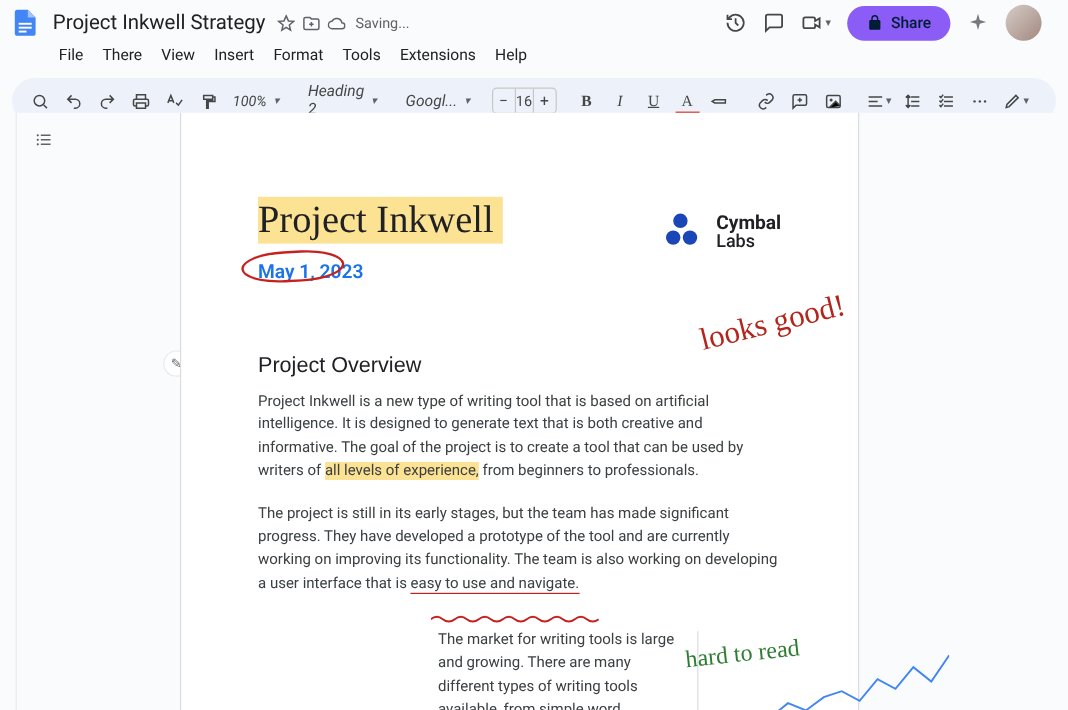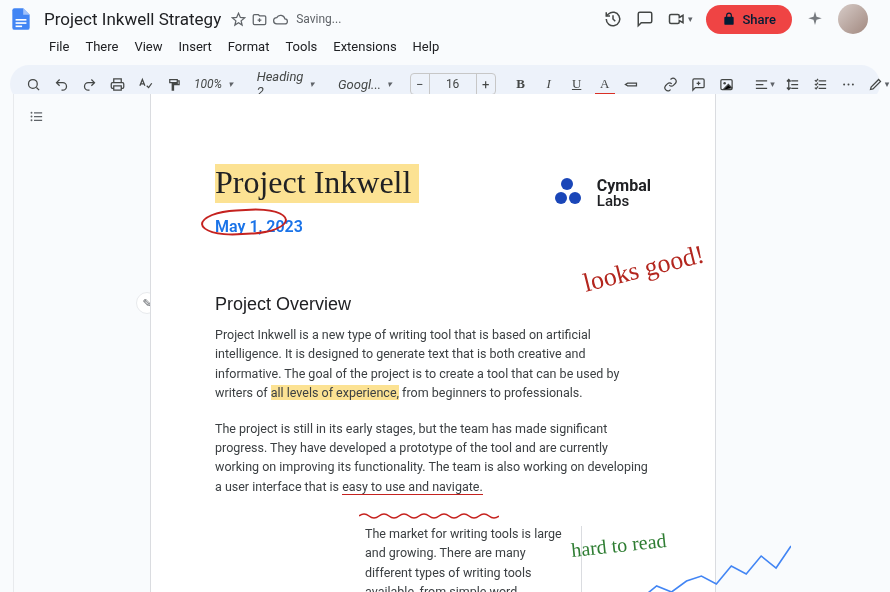--- a/index.html
+++ b/index.html
@@ -33,21 +33,21 @@
     display:flex; gap:2px; padding: 2px 8px 4px 42px;
     font-size:13px; color:#202124;
   }
   .menubar span { padding:3px 7px; border-radius:4px; cursor:default; }
   .right-cluster {
     margin-left:auto; display:flex; align-items:center; gap:14px; padding-right:12px;
   }
   .rc-icon { color:#444746; display:flex; align-items:center; }
   .share-btn {
     display:flex; align-items:center; gap:6px;
-    background:#ef4444; color:#001d35;
+    background:#8b5cf6; color:#001d35;
     padding:7px 16px; border-radius:40px; font-size:13px; font-weight:500;
   }
   .avatar {
     width:30px;height:30px;border-radius:50%;
     background: linear-gradient(135deg,#d7ccc8,#a1887f);
     display:flex;align-items:center;justify-content:center;color:#fff;font-size:12px;
   }
   
   .toolbar {
     display:flex; align-items:center; gap:2px;
@@ -68,21 +68,21 @@
     font-size:13px; color:#444746; height:26px;font-style:italic;
   }
   .tb-select.small { font-size:12px; }
   .chev { font-size:9px; color:#5f6368; }
   .font-size-box {
     display:flex; align-items:center; gap:0;
     border:1px solid #c7c7c7; border-radius:4px; height:22px;
   }
   .font-size-box .pm { width:18px; text-align:center; color:#444746; }
   .font-size-box .num {
-    width:48px; text-align:center; border-left:1px solid #c7c7c7; border-right:1px solid #c7c7c7;
+    width:16px; text-align:center; border-left:1px solid #c7c7c7; border-right:1px solid #c7c7c7;
     font-size:12px; height:100%; display:flex; align-items:center; justify-content:center;
   }
   .toolbar .spacer { flex:1; }
   
   .ruler-wrap { position:relative; height:18px; margin-top:4px; }
   .ruler {
     position:absolute; left:150px; width:566px; top:0; height:14px;
     border-bottom:1px solid #dadce0;
     font-size:9px; color:#80868b;
   }

